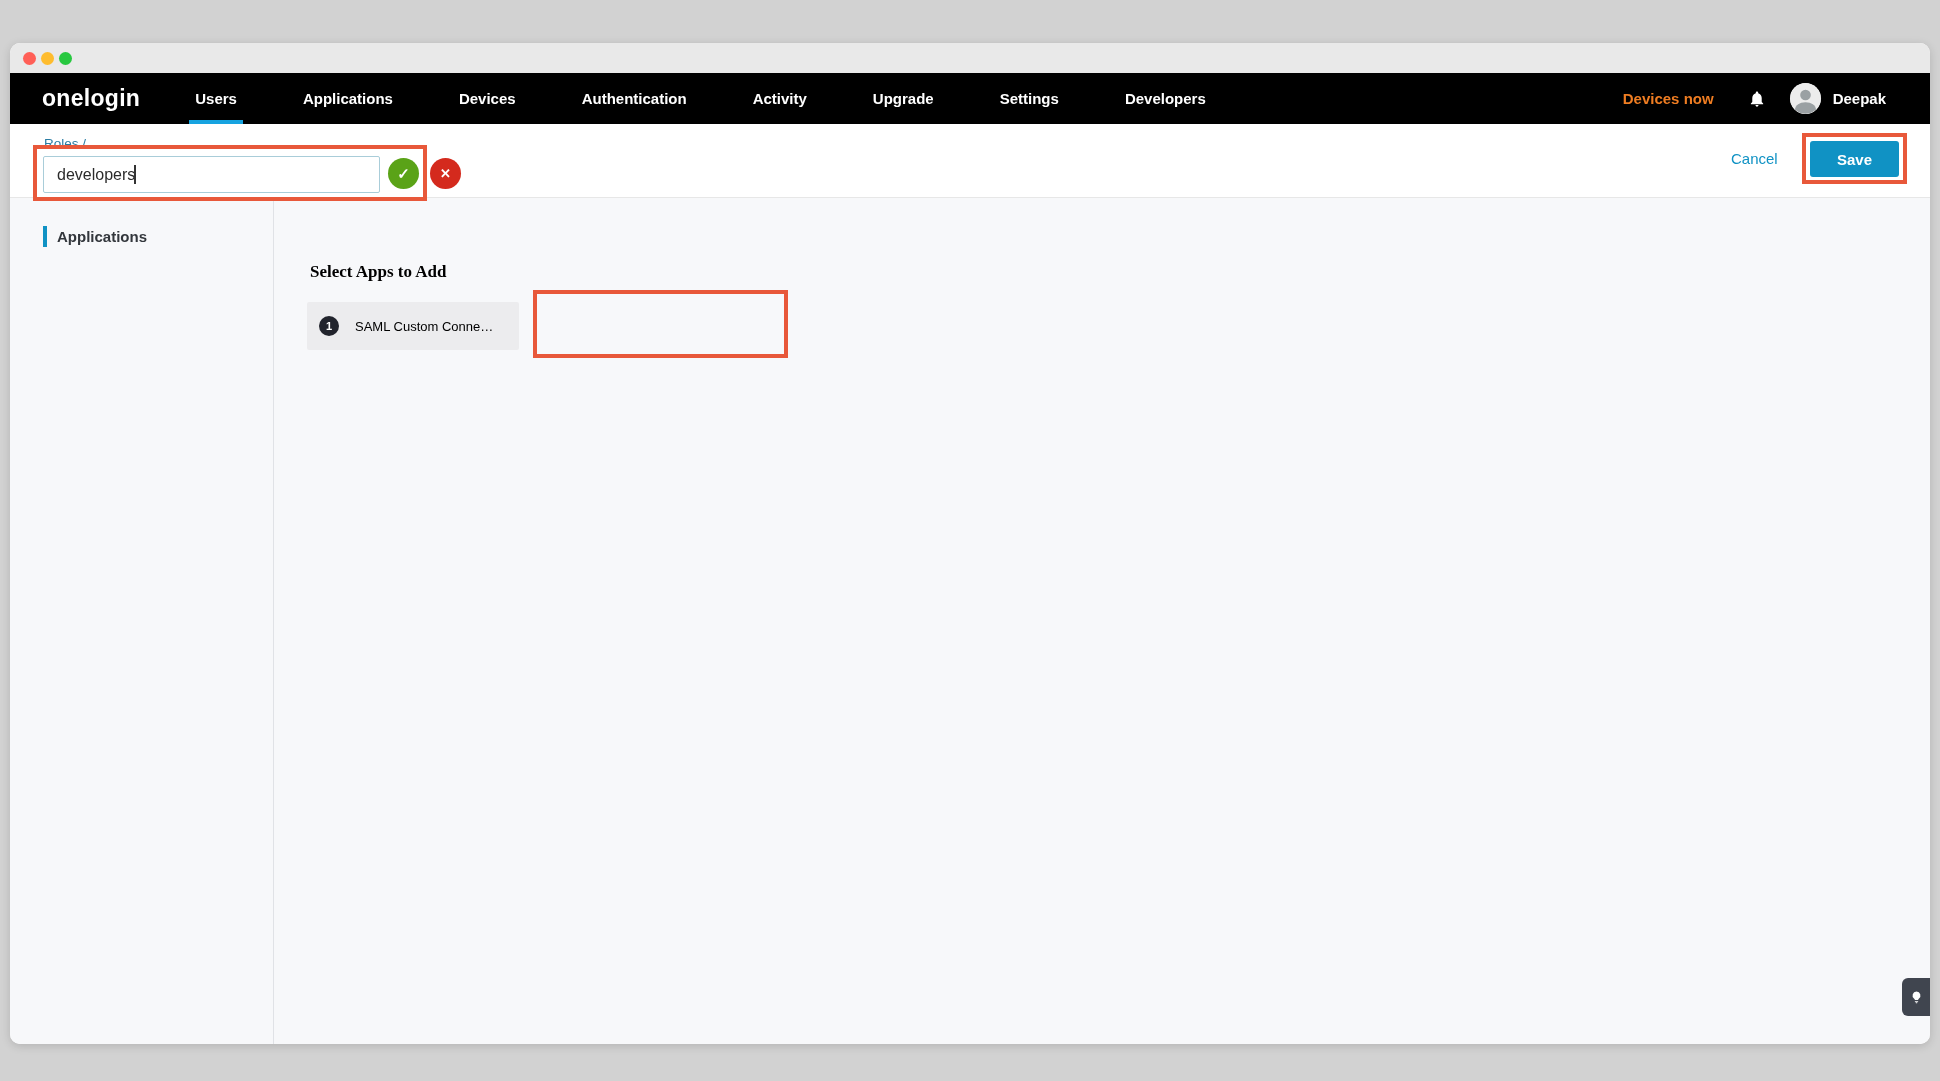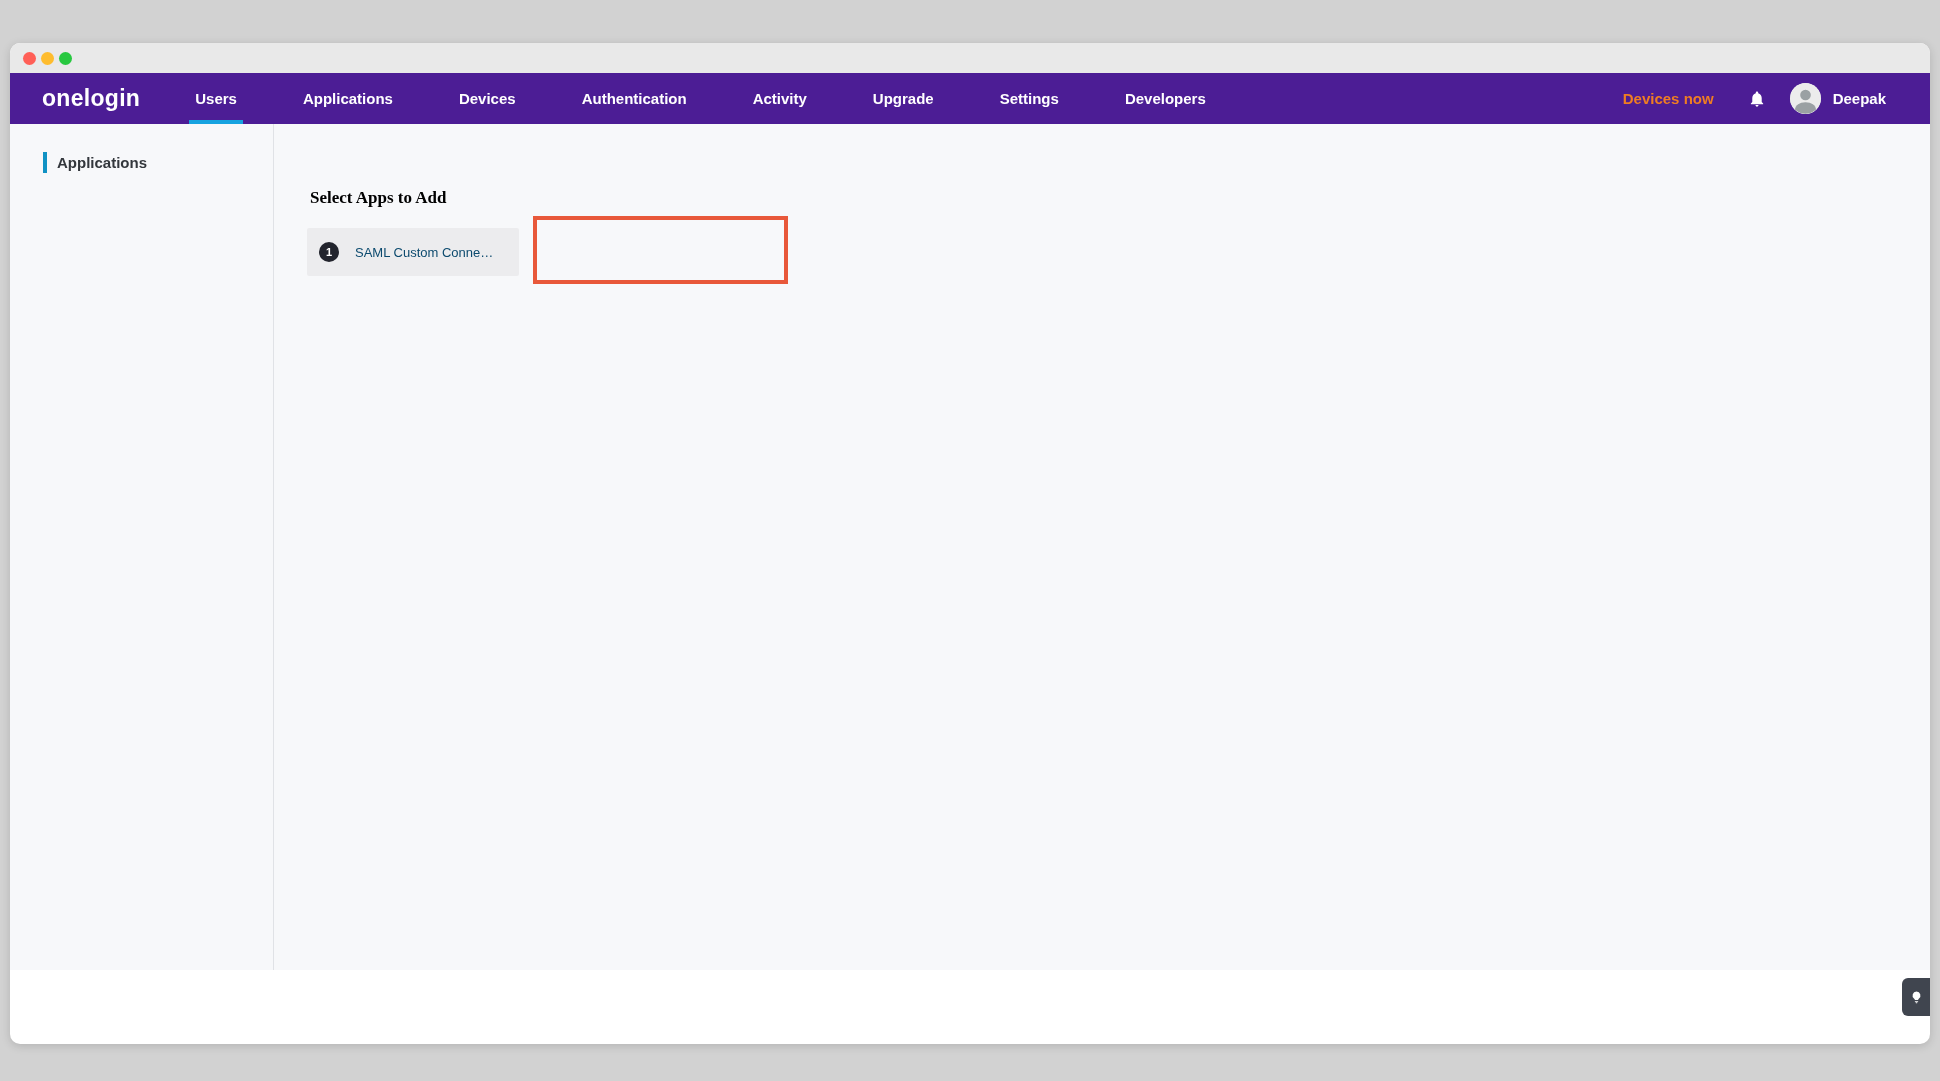--- a/index.html
+++ b/index.html
@@ -13,21 +13,21 @@
   }
 
   
   .titlebar { height:30px; background:#e9e9e9; display:flex; align-items:center; padding-left:13px; gap:5px; }
   .tl-dot { width:13px; height:13px; border-radius:50%; display:inline-block; }
   .tl-close { background:#ff5f57; }
   .tl-min   { background:#febc2e; }
   .tl-max   { background:#28c840; }
 
   
-  .nav { height:51px; background:#4c1d95; display:flex; align-items:center; padding:0 44px 0 32px; color:#fff; }
+  .nav { height:51px; background:#000000; display:flex; align-items:center; padding:0 44px 0 32px; color:#fff; }
   .logo { font-size:23px; font-weight:700; letter-spacing:.3px; margin-right:55px; white-space:nowrap; }
   .nav-items { display:flex; gap:66px; height:100%; align-items:center; }
   .nav-item { position:relative; font-size:15px; font-weight:600; height:100%; display:flex; align-items:center; cursor:pointer; white-space:nowrap; }
   .nav-item.active::after { content:""; position:absolute; left:-6px; right:-6px; bottom:0; height:4px; background:#16a3e0; }
   .nav-right { margin-left:auto; display:flex; align-items:center; }
   .upgrade { color:#ef7d22; font-size:15px; font-weight:700; margin-right:34px; cursor:pointer; white-space:nowrap; }
   .bell { width:18px; height:20px; margin-right:24px; cursor:pointer; display:flex; align-items:center; }
   .avatar { width:31px; height:31px; border-radius:50%; background:#ebebeb; overflow:hidden; display:inline-block; margin-right:12px; cursor:pointer; }
   .username { font-size:15px; font-weight:700; }
 
@@ -55,21 +55,21 @@
   .side-bar-accent { width:4px; height:21px; background:#1092c4; margin-left:33px; }
   .side-label { font-size:15px; font-weight:700; color:#33373c; margin-left:10px; }
 
   .content { flex:1; position:relative; }
   .content-heading { position:absolute; left:36px; top:64px; font-size:17px; font-weight:700; color:#000000;font-family:Liberation Serif, serif; }
 
   .tile { position:absolute; height:48px; border-radius:2px; display:flex; align-items:center; cursor:pointer; }
   .tile-1 { left:33px; top:104px; width:212px; background:#ececee; }
   .tile-2 { left:272px; top:101px; width:226px; background:#fff; box-shadow:0 1px 3px rgba(0,0,0,0.10); }
   .num-badge { width:20px; height:20px; border-radius:50%; background:#22242d; color:#fff; font-size:11px; font-weight:700; display:flex; align-items:center; justify-content:center; margin-left:12px; }
-  .tile-1 .tile-label { margin-left:16px; font-size:13px; color:#0c4a6e; white-space:nowrap;text-align:right; }
+  .tile-1 .tile-label { margin-left:16px; font-size:13px; color:#000000; white-space:nowrap;text-align:right; }
   .app-icon { width:22px; height:19px; margin-left:11px; display:flex; }
   .tile-2 .tile-label { margin-left:18px; font-size:13.5px; color:#3e4147; white-space:nowrap; }
   .tile-check { margin-left:12px; font-size:15px; font-weight:700; color:#3f9e2f; }
 
   
   .bulb-btn { position:absolute; left:1892px; top:935px; width:28px; height:38px; background:#40454f; border:none; border-radius:6px 0 0 6px; display:flex; align-items:center; justify-content:center; cursor:pointer; }
 </style>
 </head>
 <body>
 
@@ -104,20 +104,35 @@
         <svg viewBox="0 0 31 31" width="31" height="31">
             <circle cx="15.5" cy="15.5" r="15.5" fill="#ececec"></circle>
             <circle cx="15.5" cy="12" r="5.3" fill="#9aa0a3"></circle>
             <path d="M15.5 19.3c-6 0-10 3-10.6 7.2a15.5 15.5 0 0 0 21.2 0c-.6-4.2-4.6-7.2-10.6-7.2z" fill="#9aa0a3"></path>
           </svg>
       </span>
       <span class="username">Deepak</span>
     </div>
   </div>
 
+  <div class="header-row">
+    <span class="breadcrumb">Roles /</span>
+    <input class="role-input" type="text" value="developers" style="">
+    <span class="caret"></span>
+    <button class="btn-round btn-confirm">
+        <span>✓</span>
+      </button>
+    <button class="btn-round btn-discard">
+        <span>✕</span>
+      </button>
+    <span class="cancel-link">Cancel</span>
+    <button class="save-btn">Save</button>
+    <div class="annot annot-a"></div>
+    <div class="annot annot-b"></div>
+  </div>
 
   <div class="body-row">
     <div class="sidebar">
       <div class="side-item">
         <span class="side-bar-accent"></span>
         <span class="side-label">Applications</span>
       </div>
     </div>
 
     <div class="content">

